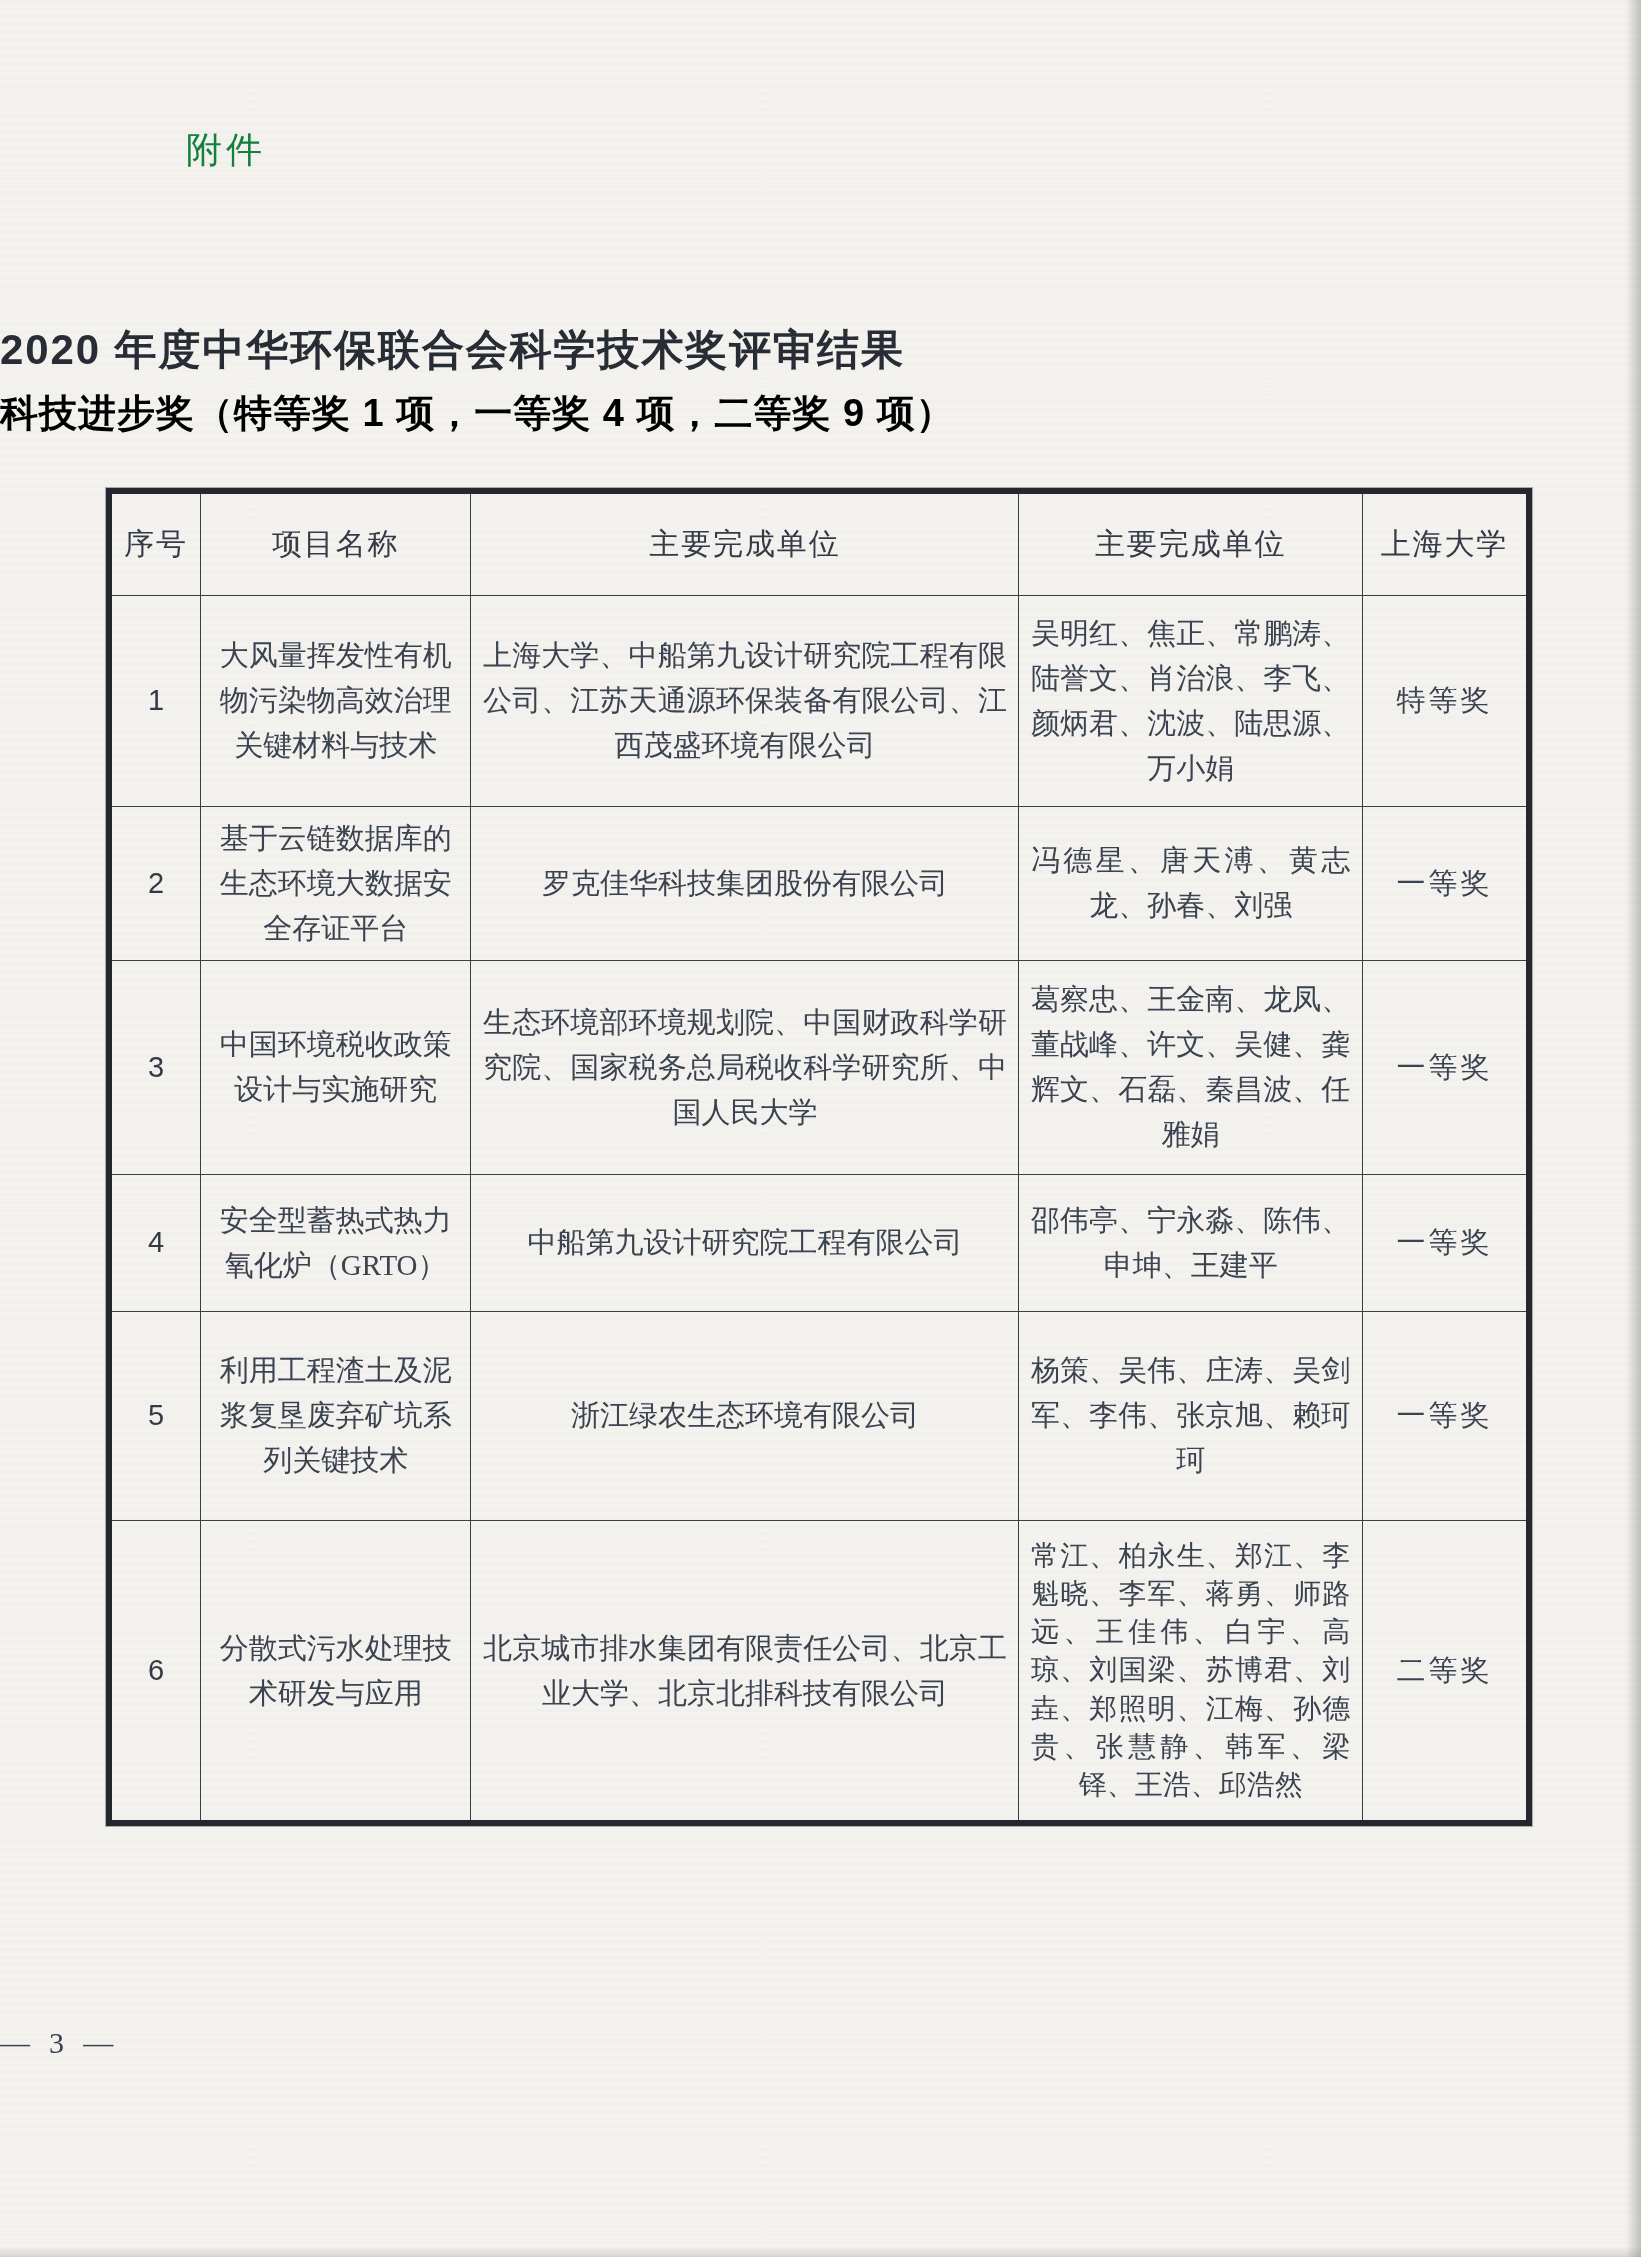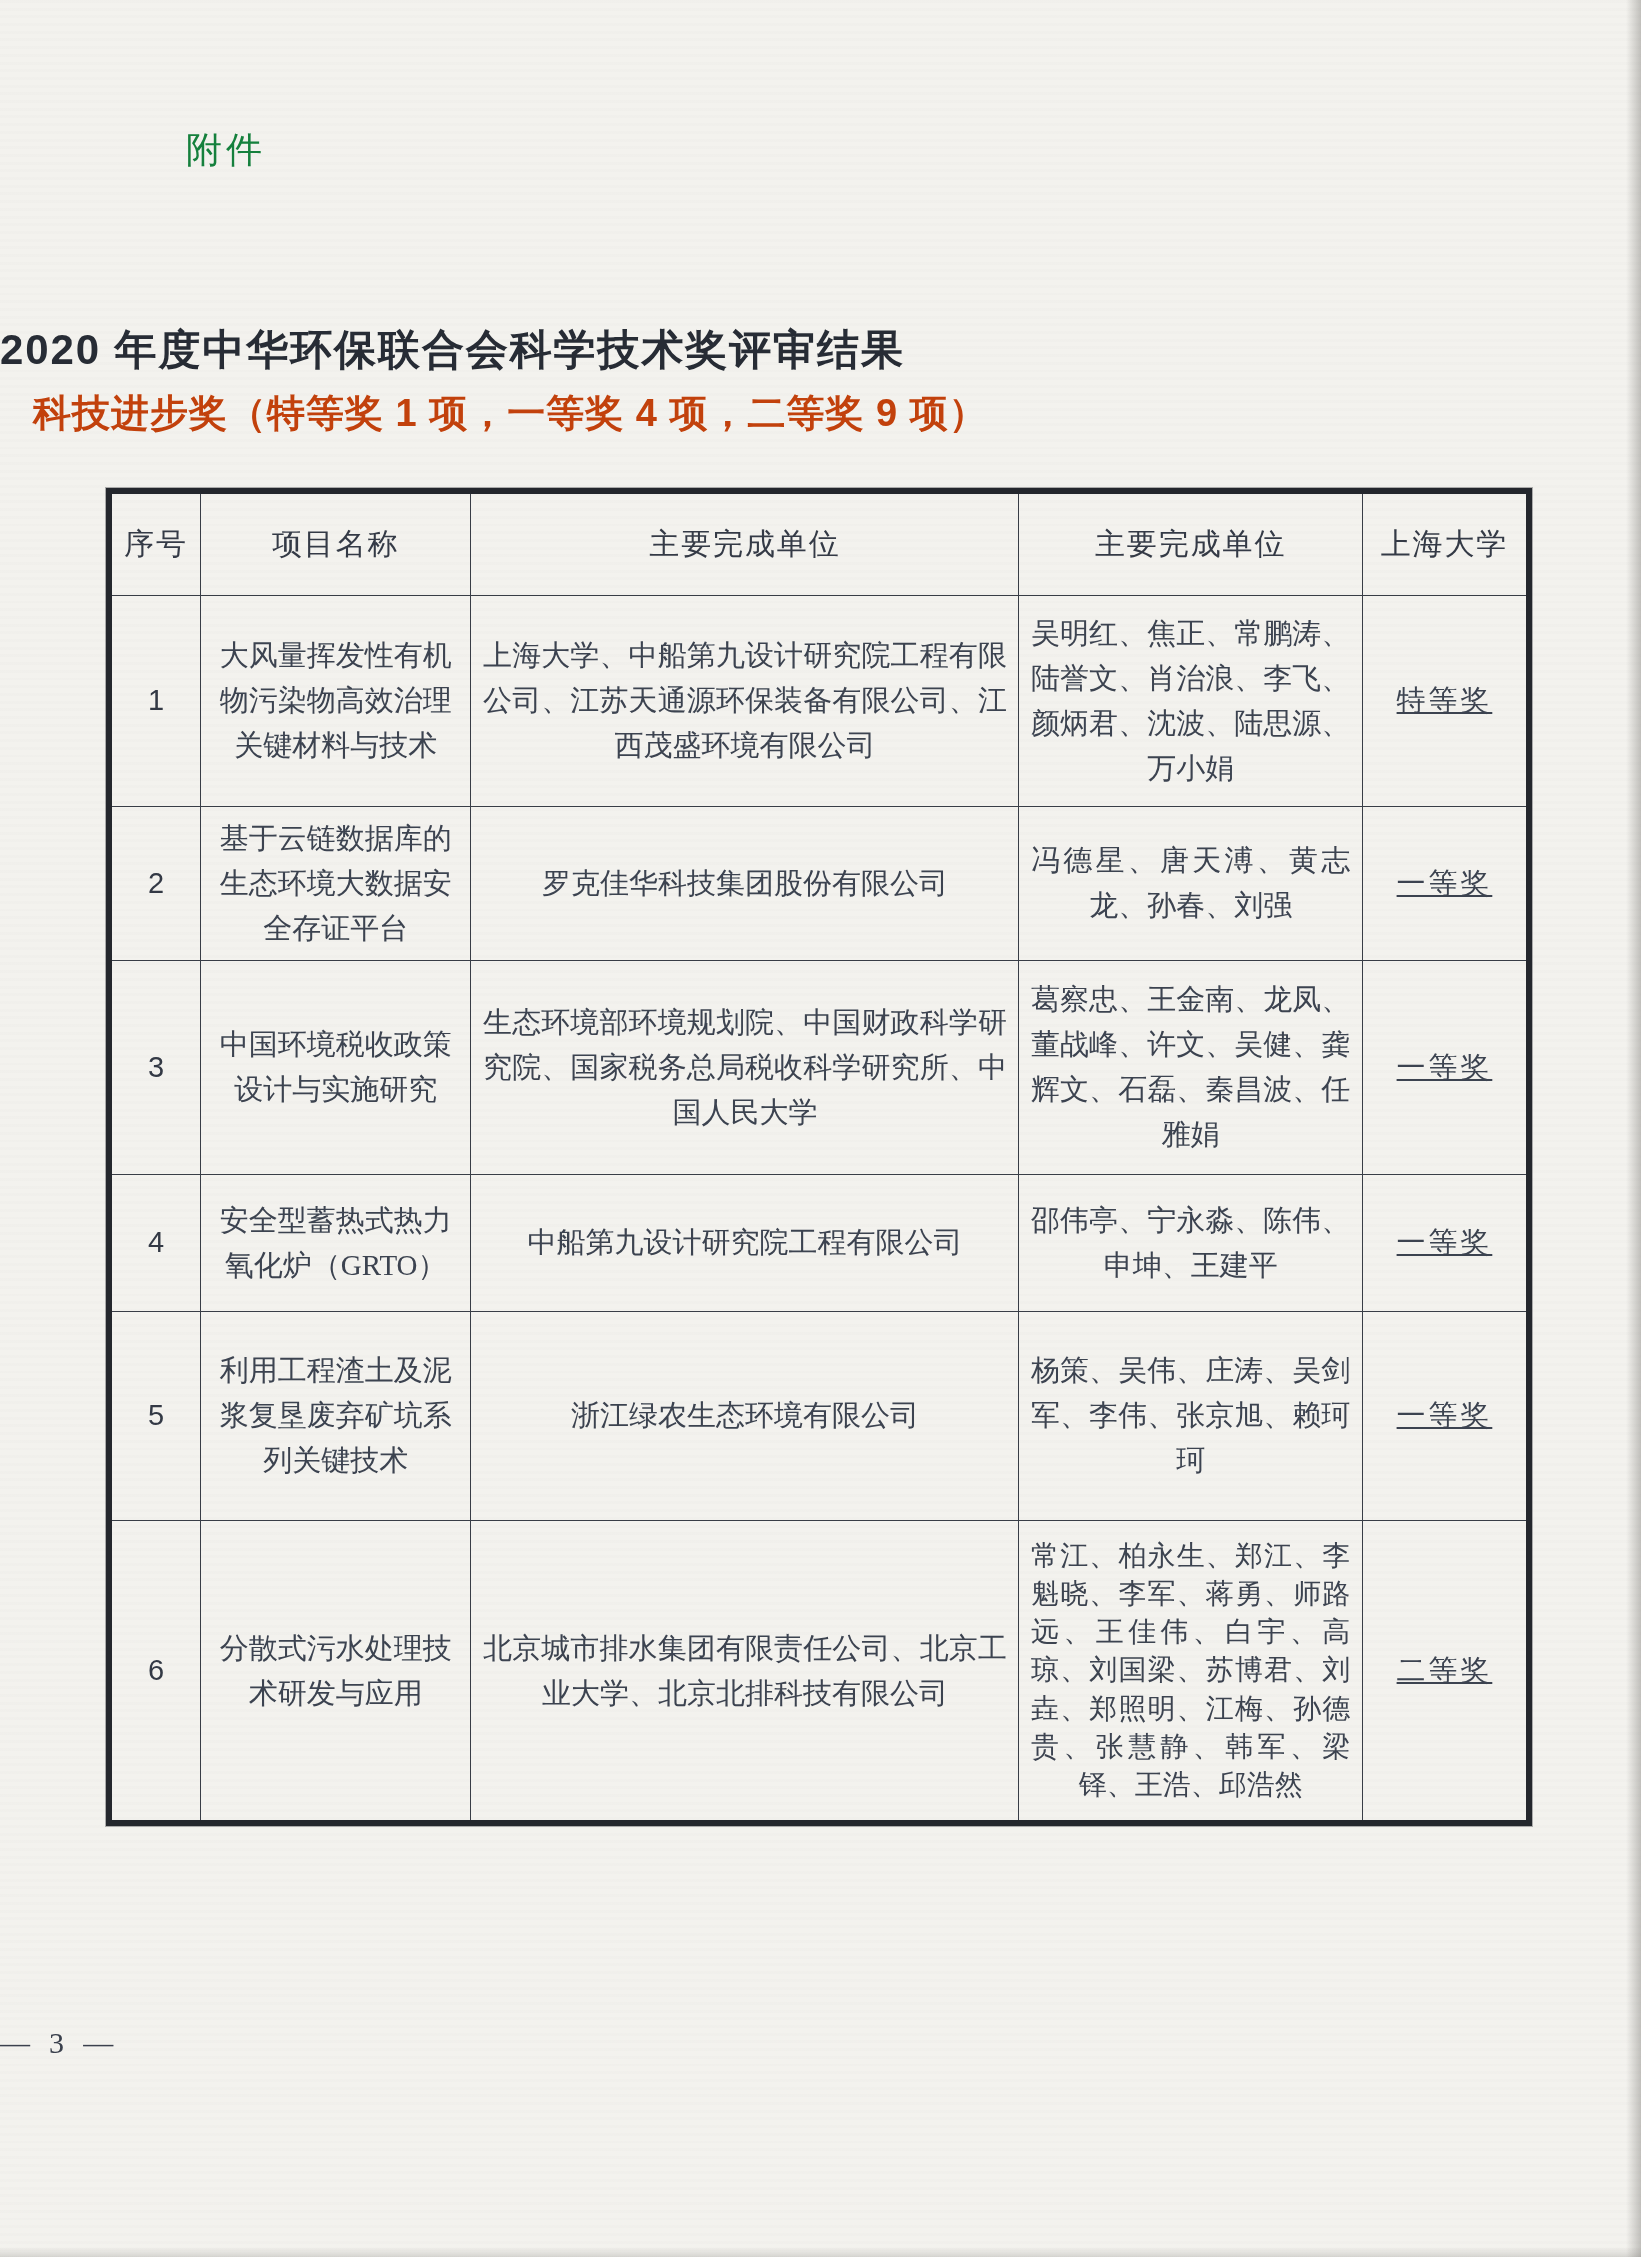--- a/index.html
+++ b/index.html
@@ -37,21 +37,21 @@
     position:absolute;left:0;width:1361px;text-align:left;
   }
   .doc-title{
     top:322px;
     font-family:"Liberation Sans",sans-serif;
     font-weight:bold;font-size:42px;color:#272c35;letter-spacing:1.9px;
   }
   .doc-subtitle{
     top:388px;
     font-family:"Liberation Sans",sans-serif;
-    font-weight:bold;font-size:38px;color:#c2410c;letter-spacing:1px;padding-left:33px;
+    font-weight:bold;font-size:38px;color:#000000;letter-spacing:1px;
   }
   .table-wrap{
     position:absolute;left:106px;top:488px;width:1426px;
   }
   table{
     width:100%;
     border-collapse:collapse;
     table-layout:fixed;
     border:6.8px solid #24272d;
     box-shadow:0 0 0 1px rgba(40,43,48,0.35);
@@ -70,21 +70,21 @@
     height:93px;
   }
   td.no{
     font-family:"Liberation Sans",sans-serif;
     font-size:29px;color:#333945;
   }
   td.units,td.people{
     text-align:justify;text-align-last:center;
     padding:5.8px 11.6px;
   }
-  td.award{letter-spacing:2.9px;text-decoration:underline;}
+  td.award{letter-spacing:2.9px;}
   tr.r1{height:211px;}
   tr.r2{height:154px;}
   tr.r3{height:214px;}
   tr.r4{height:137px;}
   tr.r5{height:209px;}
   tr.r6{height:303px;}
   td.tight{line-height:1.36;font-size:28px;}
   .page-number{
     top:2026px;
     font-size:30px;color:#3a404d;letter-spacing:5.8px;

